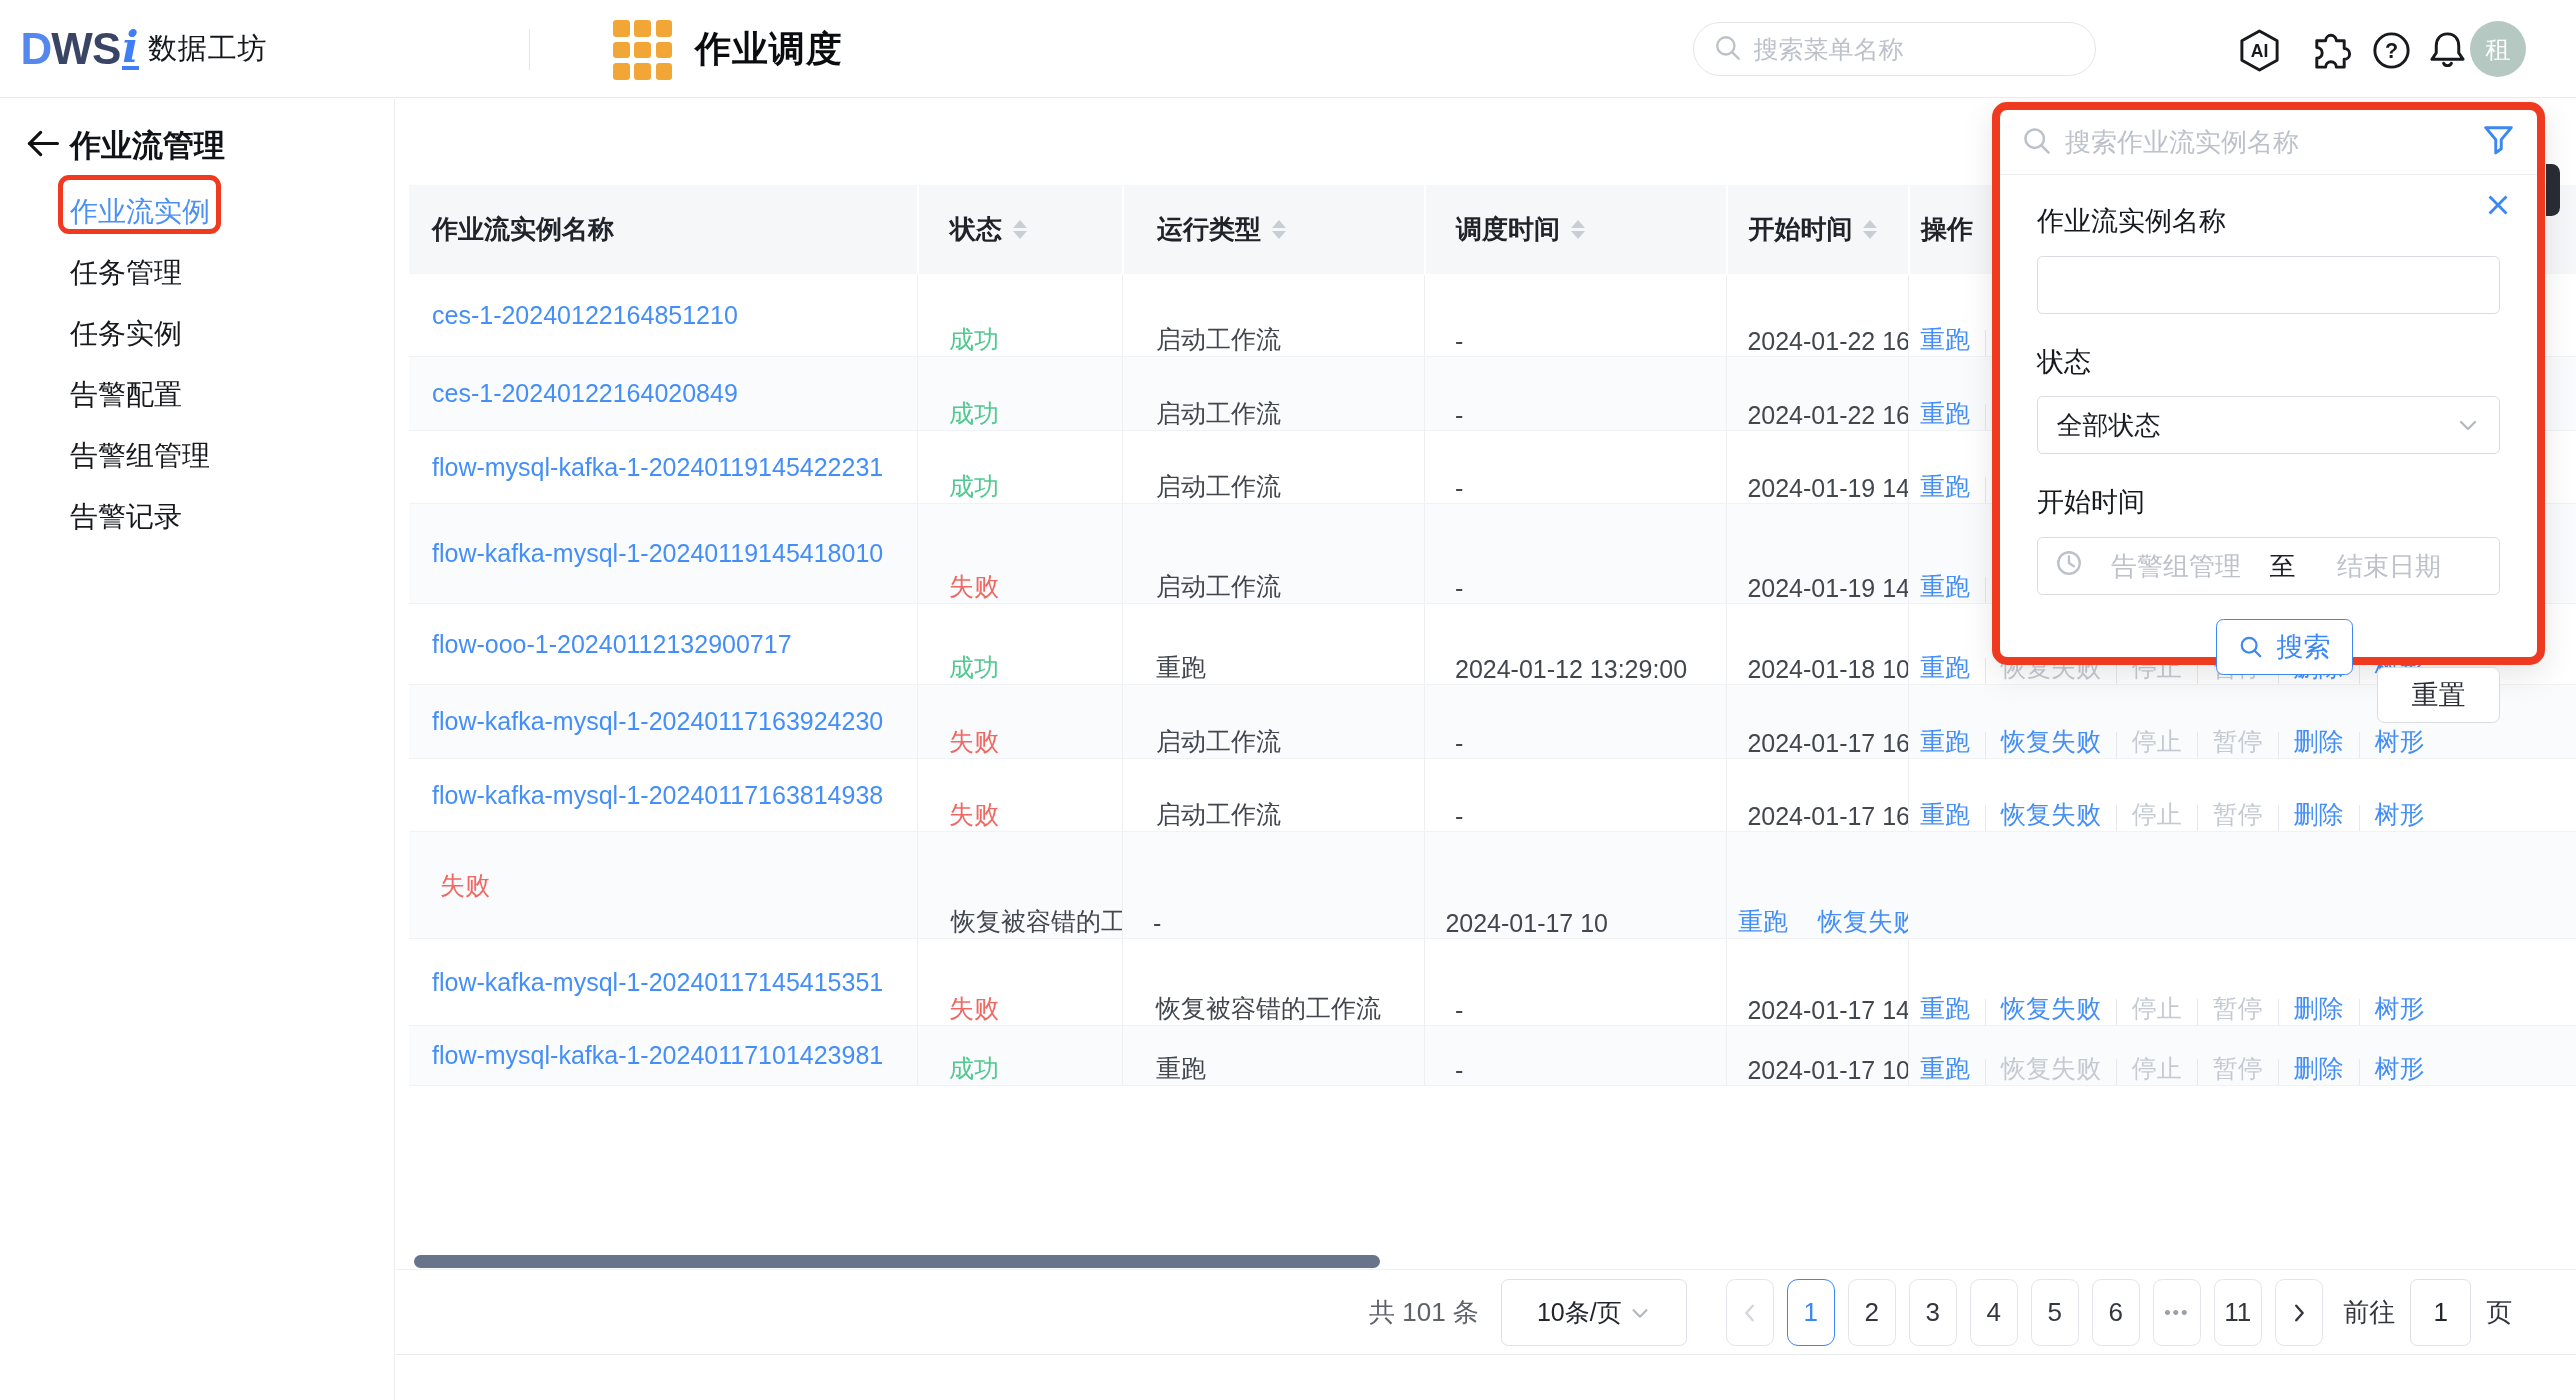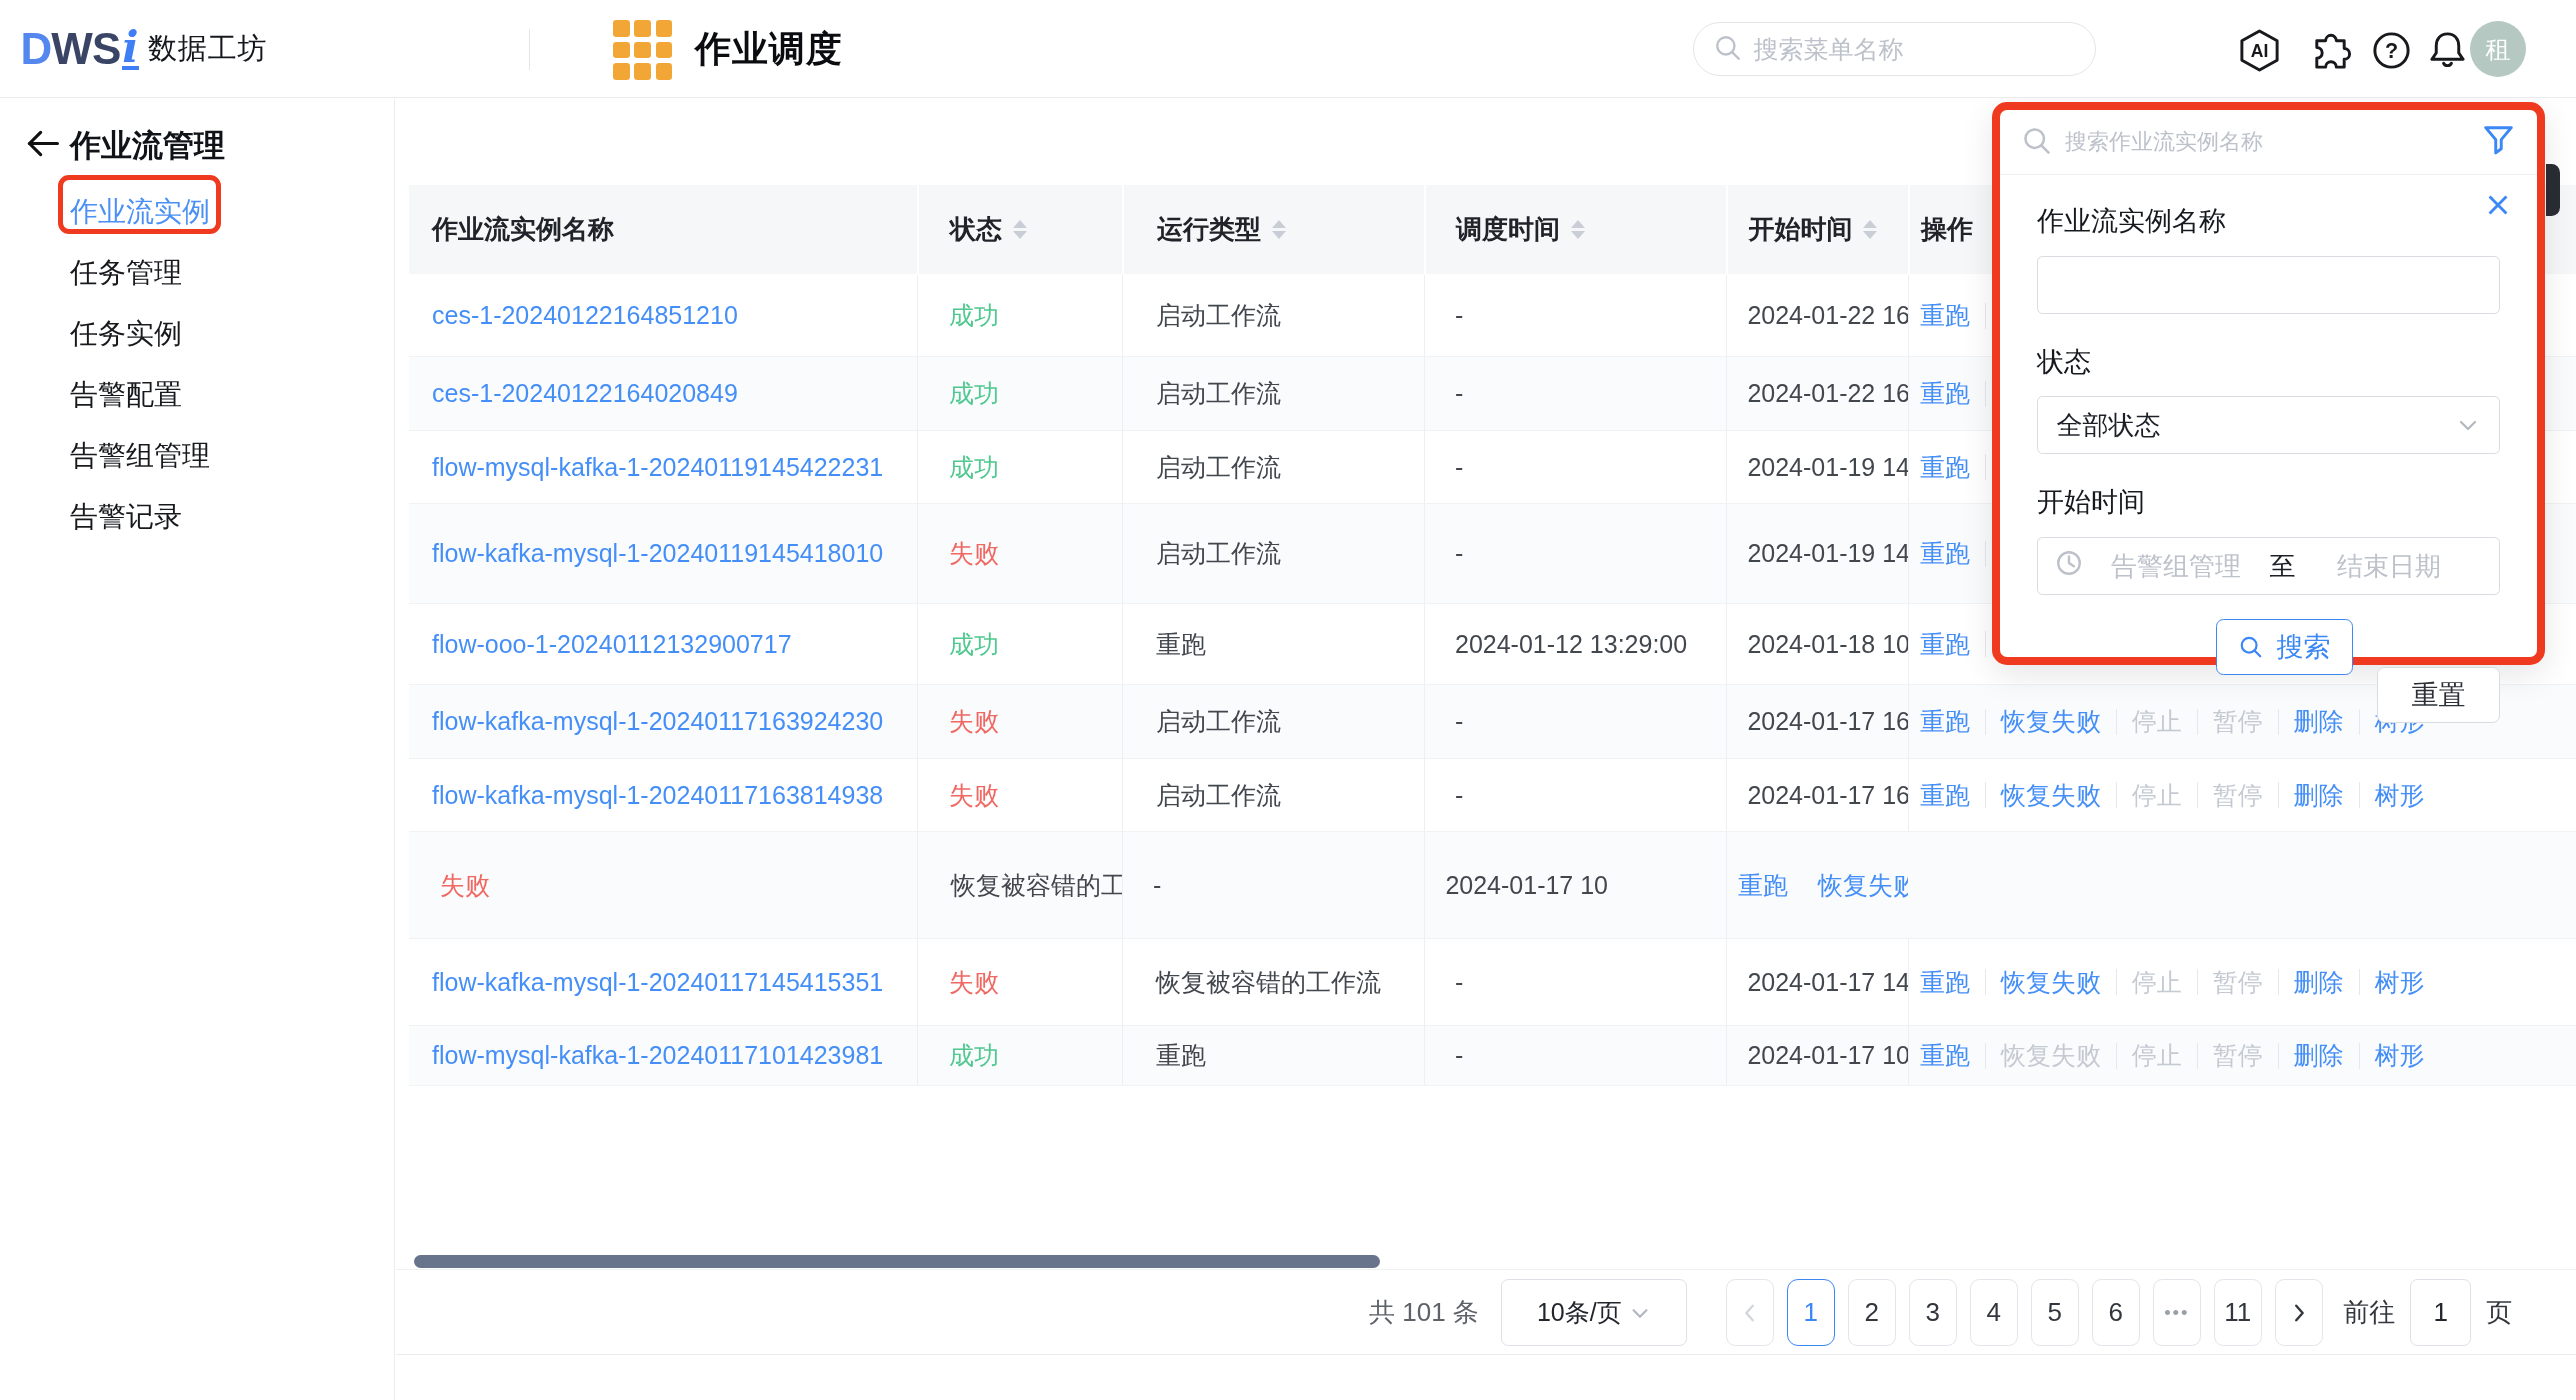--- a/index.html
+++ b/index.html
@@ -52,21 +52,21 @@
   .pad1{padding-left:23px;} .pad2{padding-left:31px;} .pad3{padding-left:33px;}
   .pad4{padding-left:30px;} .pad5{padding-left:20.4px;} .pad6{padding-left:11px;}
   .caret { display:inline-flex; flex-direction:column; gap:3.7px; margin-left:11px; }
   .caret i { width:0; height:0; border-left:7.4px solid transparent; border-right:7.4px solid transparent; }
   .caret .up { border-bottom:8.4px solid #c9cdd5; }
   .caret .dn { border-top:8.4px solid #c9cdd5; }
   .tbody { position:absolute; left:13px; top:176px; right:0; }
   .trow.body { background:#fff; border-bottom:0.9px solid #f0f2f4; }
   .trow.body.stripe { background:#fafbfd; }
   .td { display:flex; align-items:center; font-size:25px; color:#42464d; overflow:hidden; white-space:nowrap; }
-  .td + .td { border-left:0.9px solid #edeff2; }
+  .td + .td { border-left:0.9px solid #edeff2;align-items:flex-end; }
   .name-link { color:#448ef7; cursor:pointer; }
   .st-success { color:#50c88f; } .st-fail { color:#ef6862; }
   .op { color:#448ef7; cursor:pointer; }
   .op.disabled { color:#c5cad2; cursor:default; }
   .op-sep { display:inline-block; width:0.9px; height:26px; background:#e5e8ec; margin:0 15px; }
 
   
   .hscroll-thumb { position:absolute; left:17.6px; top:1156px; width:966px; height:13px;
     border-radius:6.5px; background:#68748c; cursor:pointer; }
   .hr-top { position:absolute; left:0; top:1170px; width:2180px; height:0.9px; background:#eef0f2; }
@@ -83,21 +83,21 @@
   .pg-btn.dots { color:#9aa0a8; font-size:18.6px; letter-spacing:1.9px; }
   .pg-goto { font-size:26px; color:#33373d; margin-left:20.4px; }
   .pg-input { width:61px; height:67px; border:0.9px solid #dde0e6; border-radius:7.4px; margin-left:15px;
     text-align:center; font-size:26px; color:#22262c; outline:none; font-family:inherit; }
   .pg-page-word { font-size:26px; color:#33373d; margin-left:15px; }
 
   
   .fpanel { position:absolute; left:1992px; top:102px; width:553px; height:563px; background:#fff;
     border:8.4px solid #f03a20; border-radius:15px; z-index:30; box-shadow:0 9.3px 33px rgba(0,0,0,.10); }
   .fp-search { height:65px; display:flex; align-items:center; padding:0 22px; border-bottom:0.9px solid #eceef0; }
-  .fp-search input { flex:1; border:none; outline:none; font-size:22px; margin-left:13px; color:#30343a;
+  .fp-search input { flex:1; border:none; outline:none; font-size:26px; margin-left:13px; color:#30343a;
     font-family:inherit; }
   .fp-search input::placeholder { color:#bcc1ca; }
   .fp-body { position:relative; padding:28px 37px 0 37px; }
   .fp-close { position:absolute; right:24px; top:15px; cursor:pointer; }
   .fp-label { font-size:27px; color:#16191e; margin-bottom:16.7px; }
   .fp-input { width:100%; height:58px; border:0.9px solid #d8dbe0; border-radius:5.6px; outline:none;
     font-size:26px; padding:0 15px; color:#22262c; font-family:inherit; }
   .fp-select { width:100%; height:58px; border:0.9px solid #d8dbe0; border-radius:5.6px; display:flex;
     align-items:center; padding:0 18.6px; font-size:26px; color:#1c2026; cursor:pointer; }
   .fp-select .grow { flex:1; }

